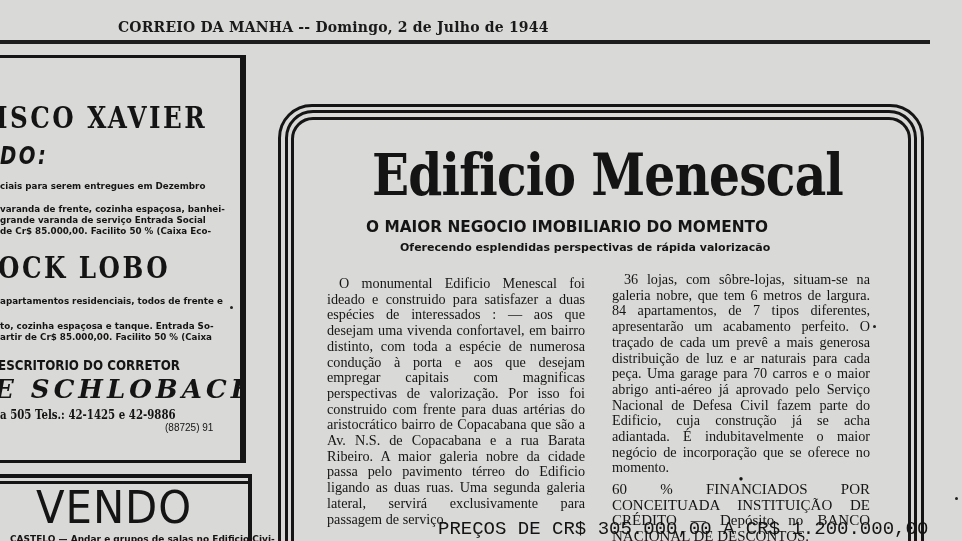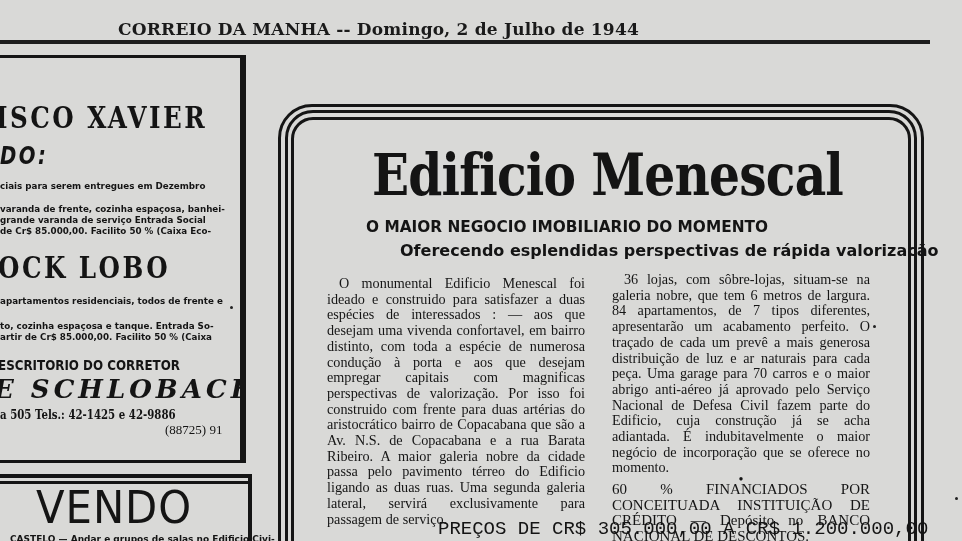--- a/index.html
+++ b/index.html
@@ -4,21 +4,21 @@
 <style>
   html, body { margin:0; padding:0; }
   body {
     width:962px; height:541px; overflow:hidden; position:relative;
     background:#d9d9d7;
     font-family:"DejaVu Serif", serif;
     color:#141414;
   }
   .masthead {
     position:absolute; left:118px; top:19px;
-    font-family:"DejaVu Serif", serif; font-weight:bold; font-size:17px;
+    font-family:"DejaVu Serif", serif; font-weight:bold; font-size:14px;
     letter-spacing:0.2px; color:#1a1a1a;
   }
   .masthead-rule {
     position:absolute; left:0; top:40px; width:930px; height:4px; background:#1d1d1d;
   }
   
   .left-ad {
     position:absolute; left:-10px; top:55px; width:256px; height:408px;
     border:3px solid #151515; border-left:none; border-right:6px solid #151515;
     box-sizing:border-box; overflow:hidden;
@@ -37,21 +37,21 @@
     transform:scaleX(0.85); transform-origin:left;
   }
   .schlobach {
     font-family:"DejaVu Serif", serif; font-style:italic; font-weight:bold;
     font-size:26px; letter-spacing:4px;
   }
   .tels {
     font-family:"DejaVu Serif", serif; font-weight:bold; font-size:12px;
     transform:scaleX(0.85); transform-origin:left;
   }
-  .ref { font-family:Liberation Serif, serif; font-size:13px; }
+  .ref { font-family:Liberation Sans, sans-serif; font-size:10px; }
 
   .vendo-box {
     position:absolute; left:-10px; top:474px; width:262px; height:80px;
     border-top:4px solid #151515; border-right:4px solid #151515; box-sizing:border-box;
   }
   .vendo-box::before {
     content:""; position:absolute; left:0; top:3px; right:0; height:3px; background:#151515;
   }
   .vendo {
     position:absolute; left:46px; top:4px;
@@ -77,21 +77,21 @@
     letter-spacing:-1px; white-space:nowrap;
     transform:scaleX(0.84); transform-origin:left;
   }
   .subtitle {
     position:absolute; left:366px; top:217px;
     font-family:"DejaVu Sans", sans-serif; font-weight:bold; font-size:16.5px;
     white-space:nowrap; transform:scaleX(0.93); transform-origin:left;
   }
   .tagline {
     position:absolute; left:400px; top:241px;
-    font-family:"DejaVu Sans", sans-serif; font-weight:bold; font-size:16px;
+    font-family:"DejaVu Sans", sans-serif; font-weight:bold; font-size:11px;
     white-space:nowrap;
   }
   .col {
     position:absolute; font-family:"Liberation Serif", serif; font-size:14.2px;
     line-height:15.7px; text-align:justify; color:#151515;
   }
   .col p { margin:0; text-indent:12px; }
   .col-left { left:327px; top:276px; width:258px; }
   .col-right { left:612px; top:272px; width:258px; }
   .bullet {

